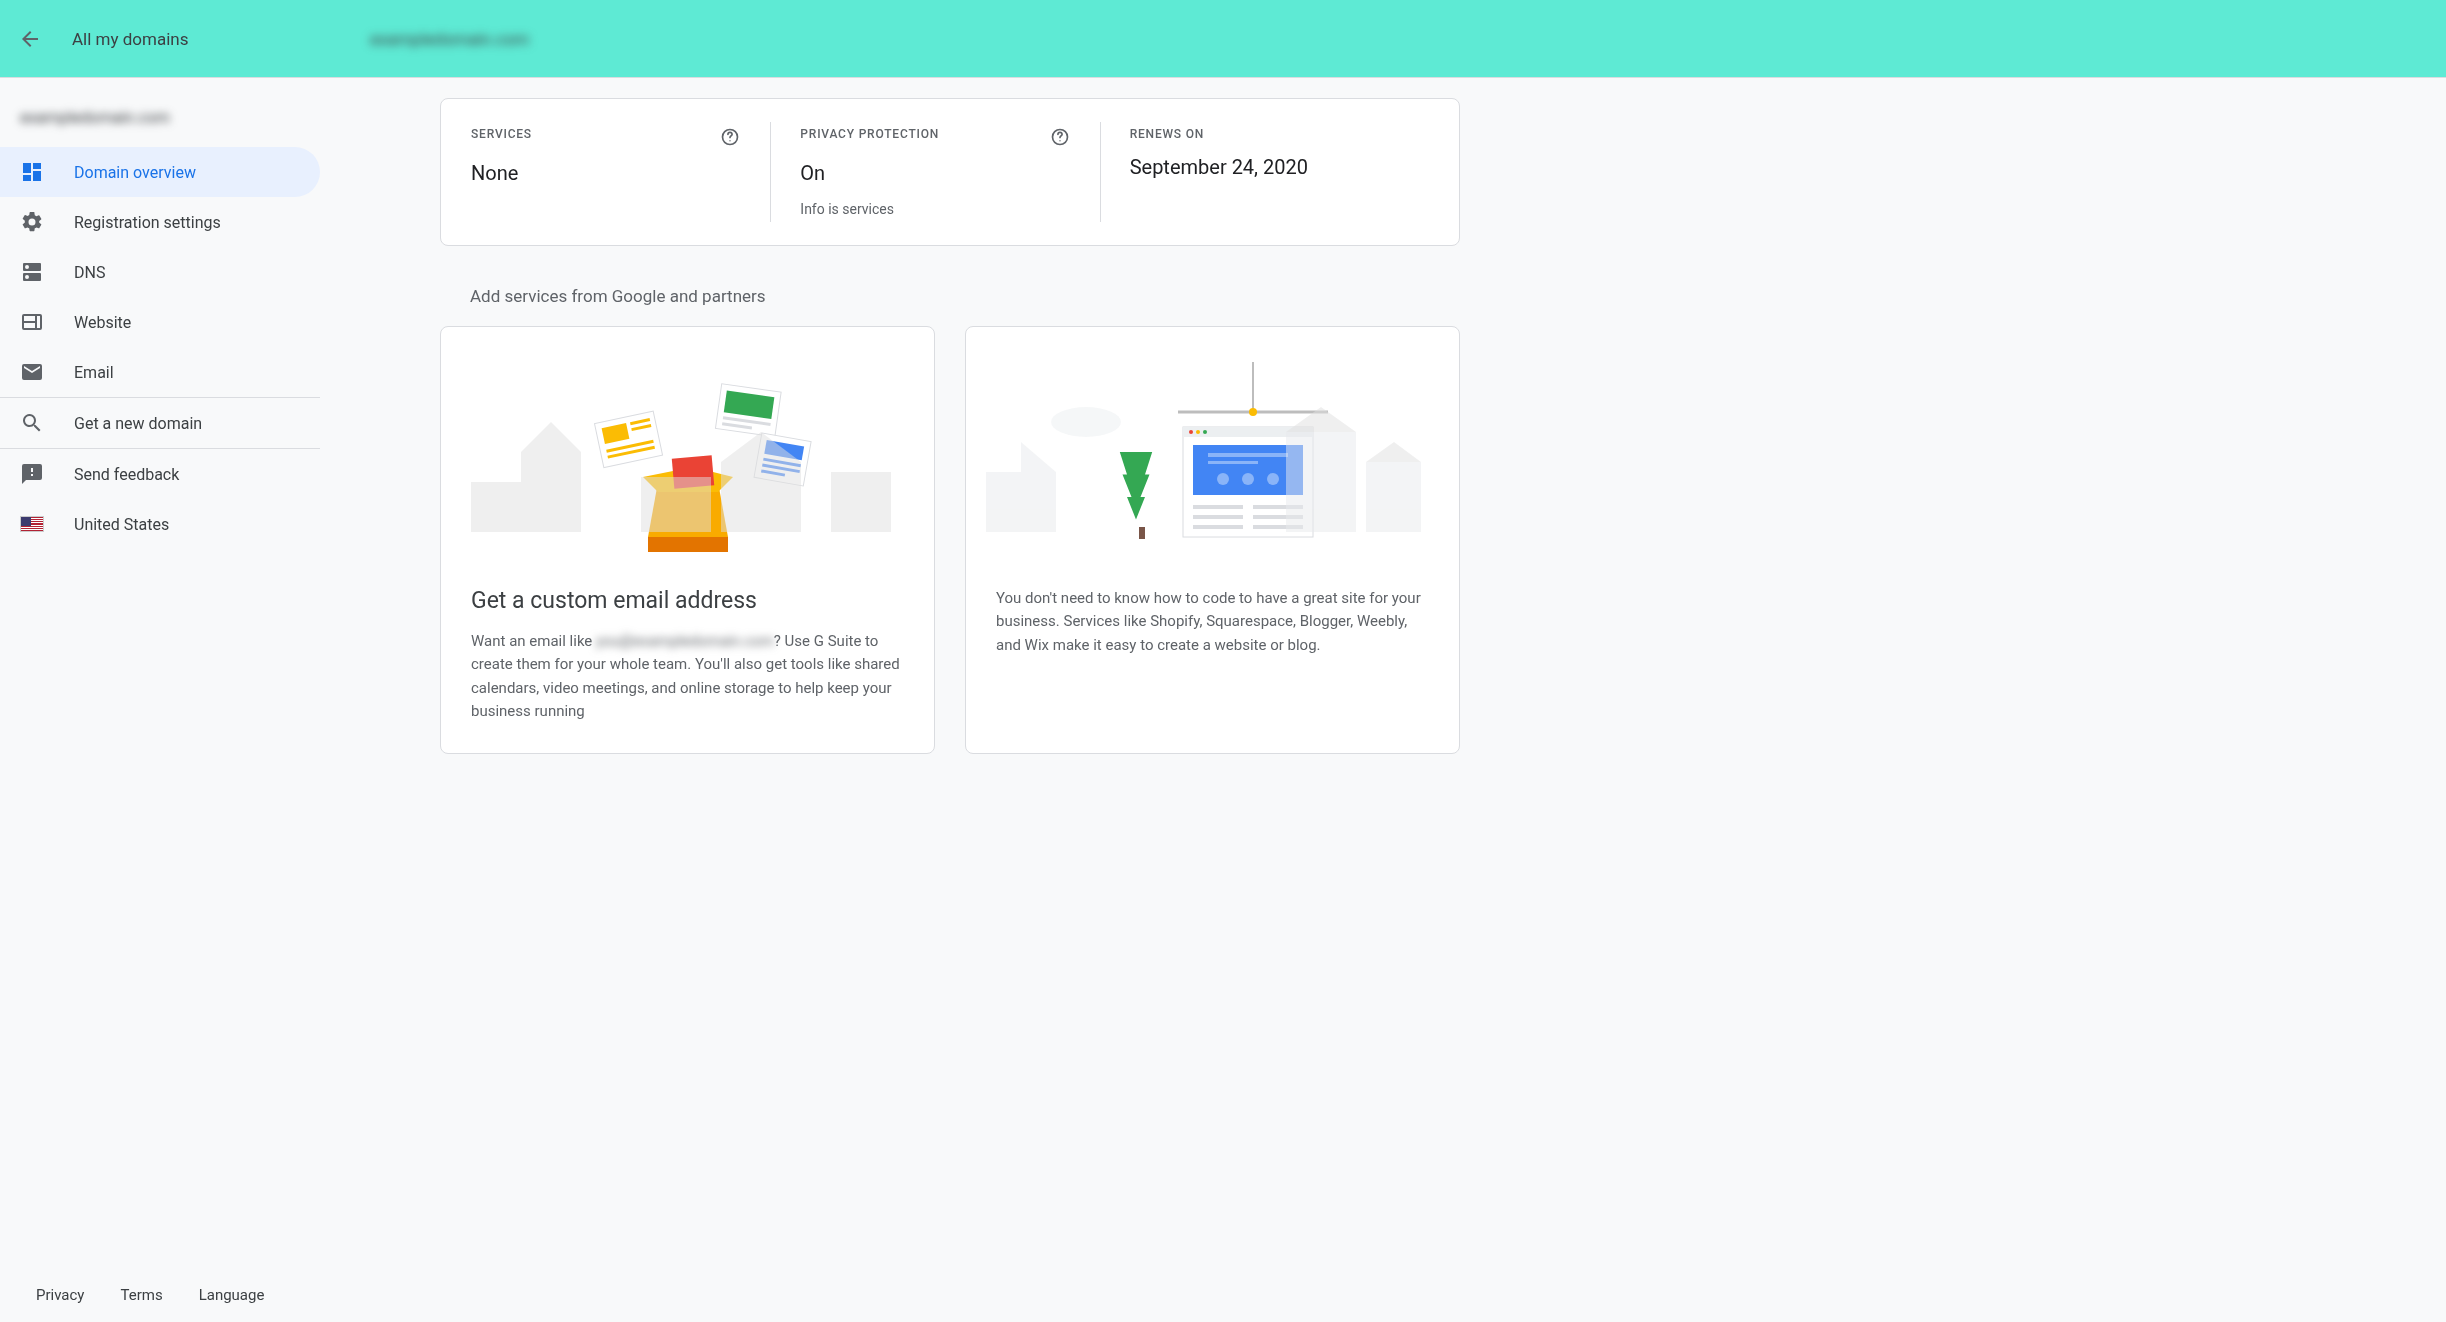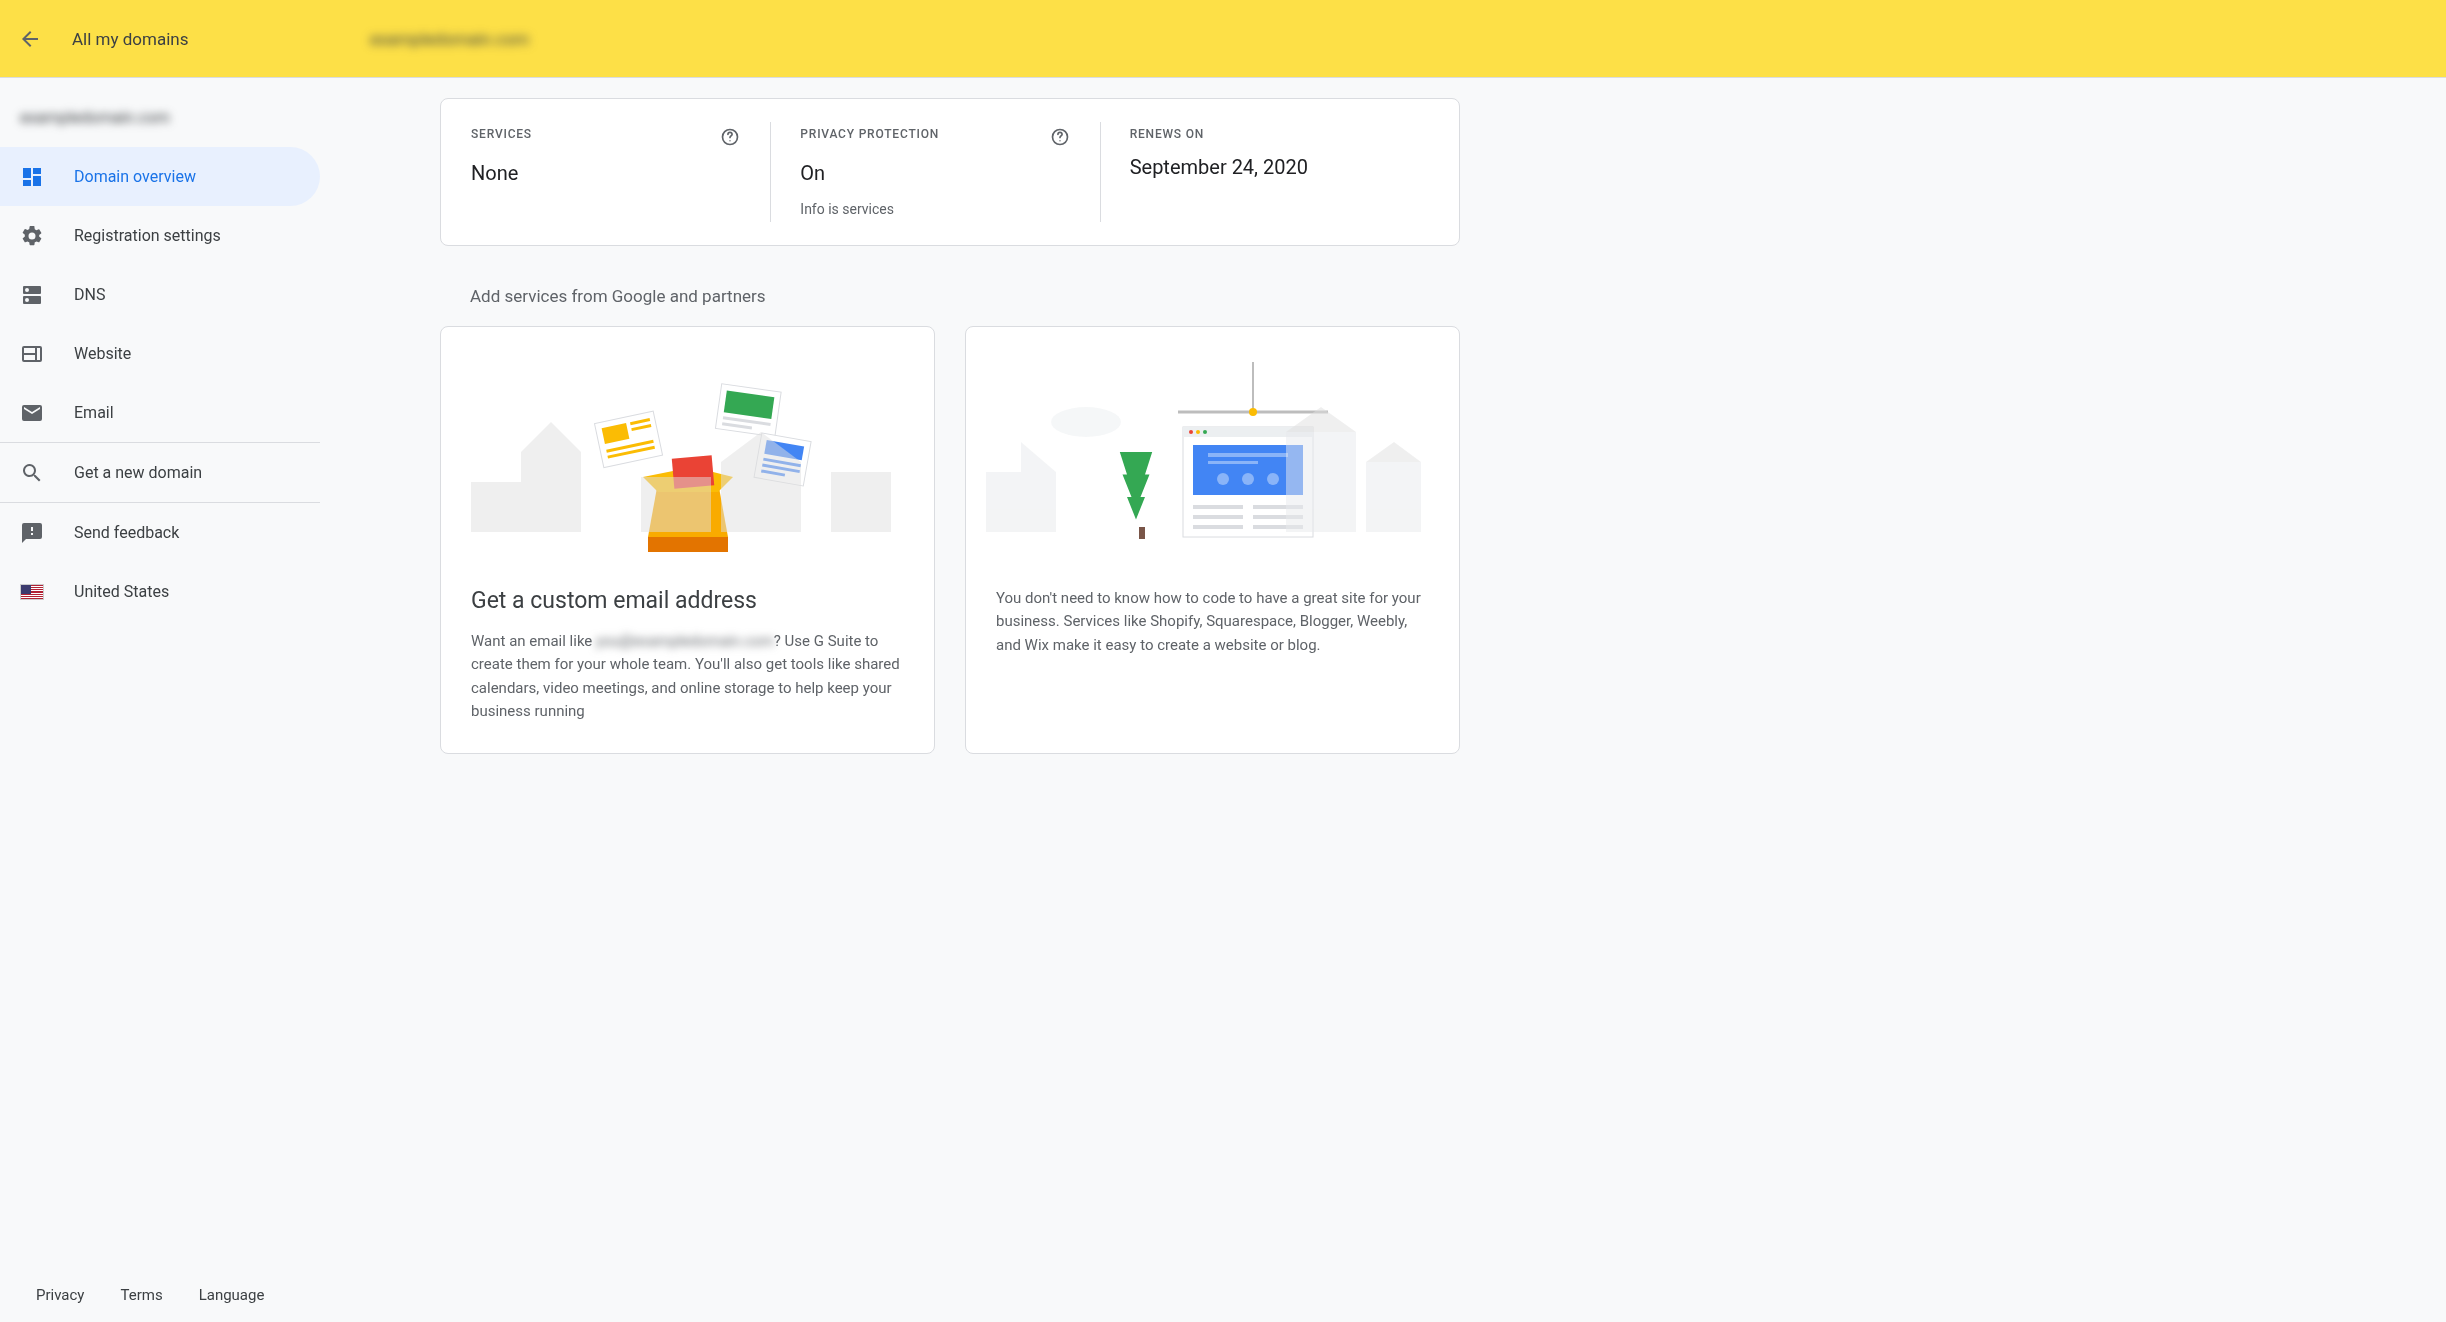--- a/index.html
+++ b/index.html
@@ -6,21 +6,21 @@
   body {
     font-family: 'Google Sans', Roboto, Arial, sans-serif;
     background: #f8f9fa;
     color: #202124;
     font-size: 14px;
   }
   .header {
     display: flex;
     align-items: center;
     height: 78px;
-    background: #fde047;
+    background: #5eead4;
     border-bottom: 1px solid #dadce0;
   }
   .header-left {
     display: flex;
     align-items: center;
     width: 320px;
     padding-left: 18px;
     gap: 30px;
   }
   .back-icon {
@@ -54,21 +54,21 @@
     font-size: 16px;
     color: #3c4043;
     filter: blur(4px);
     margin-bottom: 10px;
   }
   .sidebar-item {
     display: flex;
     align-items: center;
     gap: 30px;
     padding: 0 20px;
-    height: 59px;
+    height: 50px;
     cursor: pointer;
     color: #3c4043;
     font-size: 16px;
   }
   .sidebar-item.active {
     background: #e8f0fe;
     color: #1a73e8;
     border-top-right-radius: 30px;
     border-bottom-right-radius: 30px;
   }

